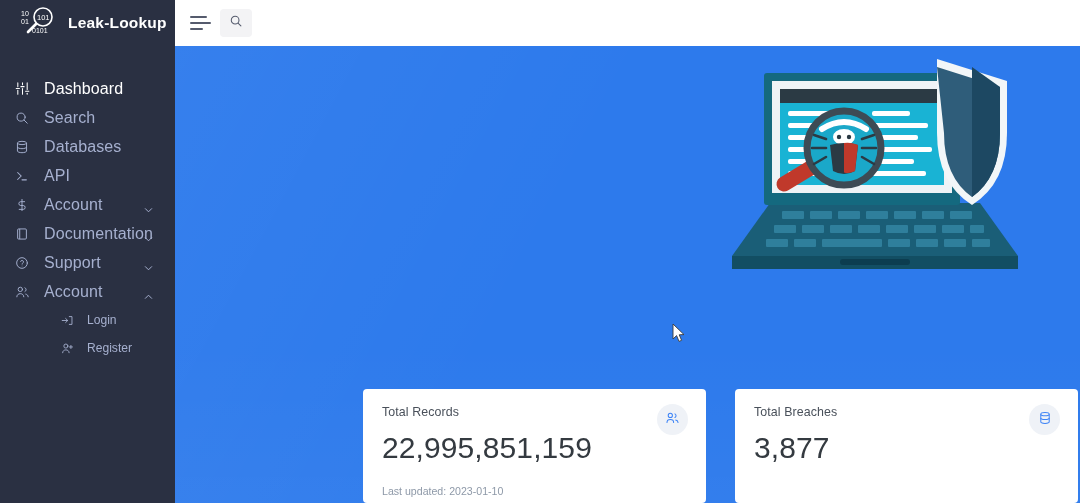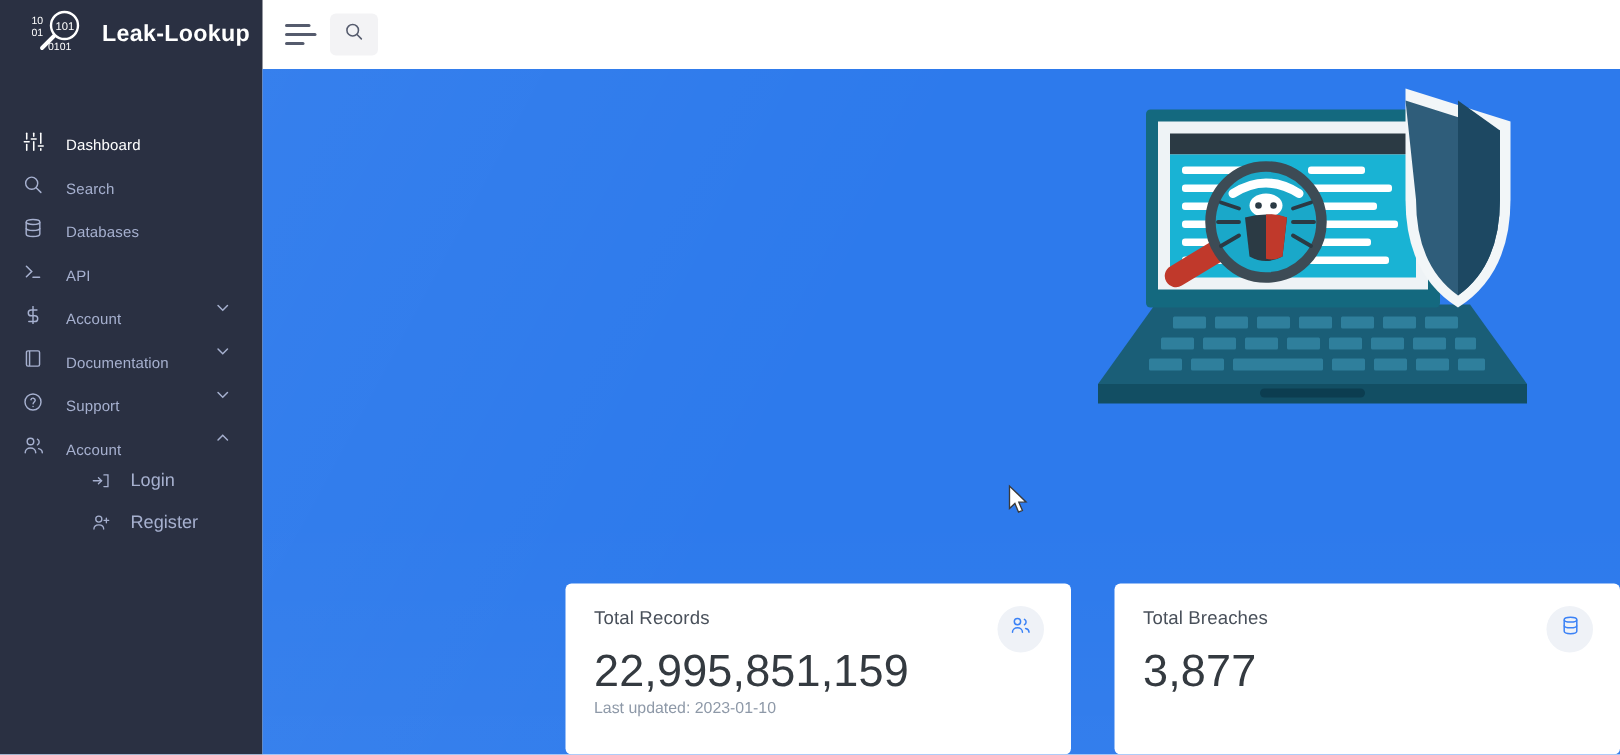--- a/index.html
+++ b/index.html
@@ -25,25 +25,25 @@
     padding-left: 21px;
     gap: 9px;
   }
   .brand-logo { width: 38px; height: 34px; flex: 0 0 38px; position: relative; }
   .brand-name {
     color: #ffffff; font-size: 15.5px; font-weight: 700; letter-spacing: .2px;
     white-space: nowrap;
   }
   .nav { margin-top: 28px; }
   .nav-item {
-    display: flex; align-items: flex-end;
+    display: flex; align-items: center;
     height: 29px;
     padding-left: 15px;
     color: #a6b0cf;
-    font-size: 10px;
+    font-size: 16px;
     position: relative;
     cursor: pointer;
     letter-spacing: .1px;
   }
   .nav-item .ico {
     width: 20px; height: 18px; flex: 0 0 20px;
     display: flex; align-items: center; justify-content: flex-start;
     margin-right: 9px;
   }
   .nav-item .ico svg { display: block; }
@@ -106,41 +106,41 @@
       linear-gradient(0deg, rgba(255,255,255,0.03) 0%, rgba(255,255,255,0) 35%);
     pointer-events: none;
   }
 
   .hero-art { position: absolute; right: 58px; top: 5px; width: 300px; height: 235px; }
 
   .cursor { position: absolute; left: 497px; top: 277px; width: 14px; height: 20px; }
 
   
   .cards {
-    position: absolute; left: 202px; right: 0; bottom: 0;
+    position: absolute; left: 188px; right: 0; bottom: 0;
     display: flex; gap: 29px;
     padding-right: 0;
   }
   .card {
     background: #ffffff;
     border-radius: 4px;
     width: 343px;
     height: 114px;
     padding: 16px 20px 0 19px;
     position: relative;
   }
   .card-title {
     font-size: 12.4px; color: #49505a; font-weight: 400; letter-spacing: .1px;
   }
   .card-value {
     margin-top: 12px;
     font-size: 30px; color: #343a40; font-weight: 400; letter-spacing: .1px;
   }
   .card-sub {
-    margin-top: 1px;
+    margin-top: 20px;
     font-size: 10.6px; color: #8e99a8;
   }
   .card-badge {
     position: absolute; top: 15px; right: 18px;
     width: 31px; height: 31px; border-radius: 50%;
     background: #eff2f7;
     display: flex; align-items: center; justify-content: center;
   }
 </style>
 </head>

